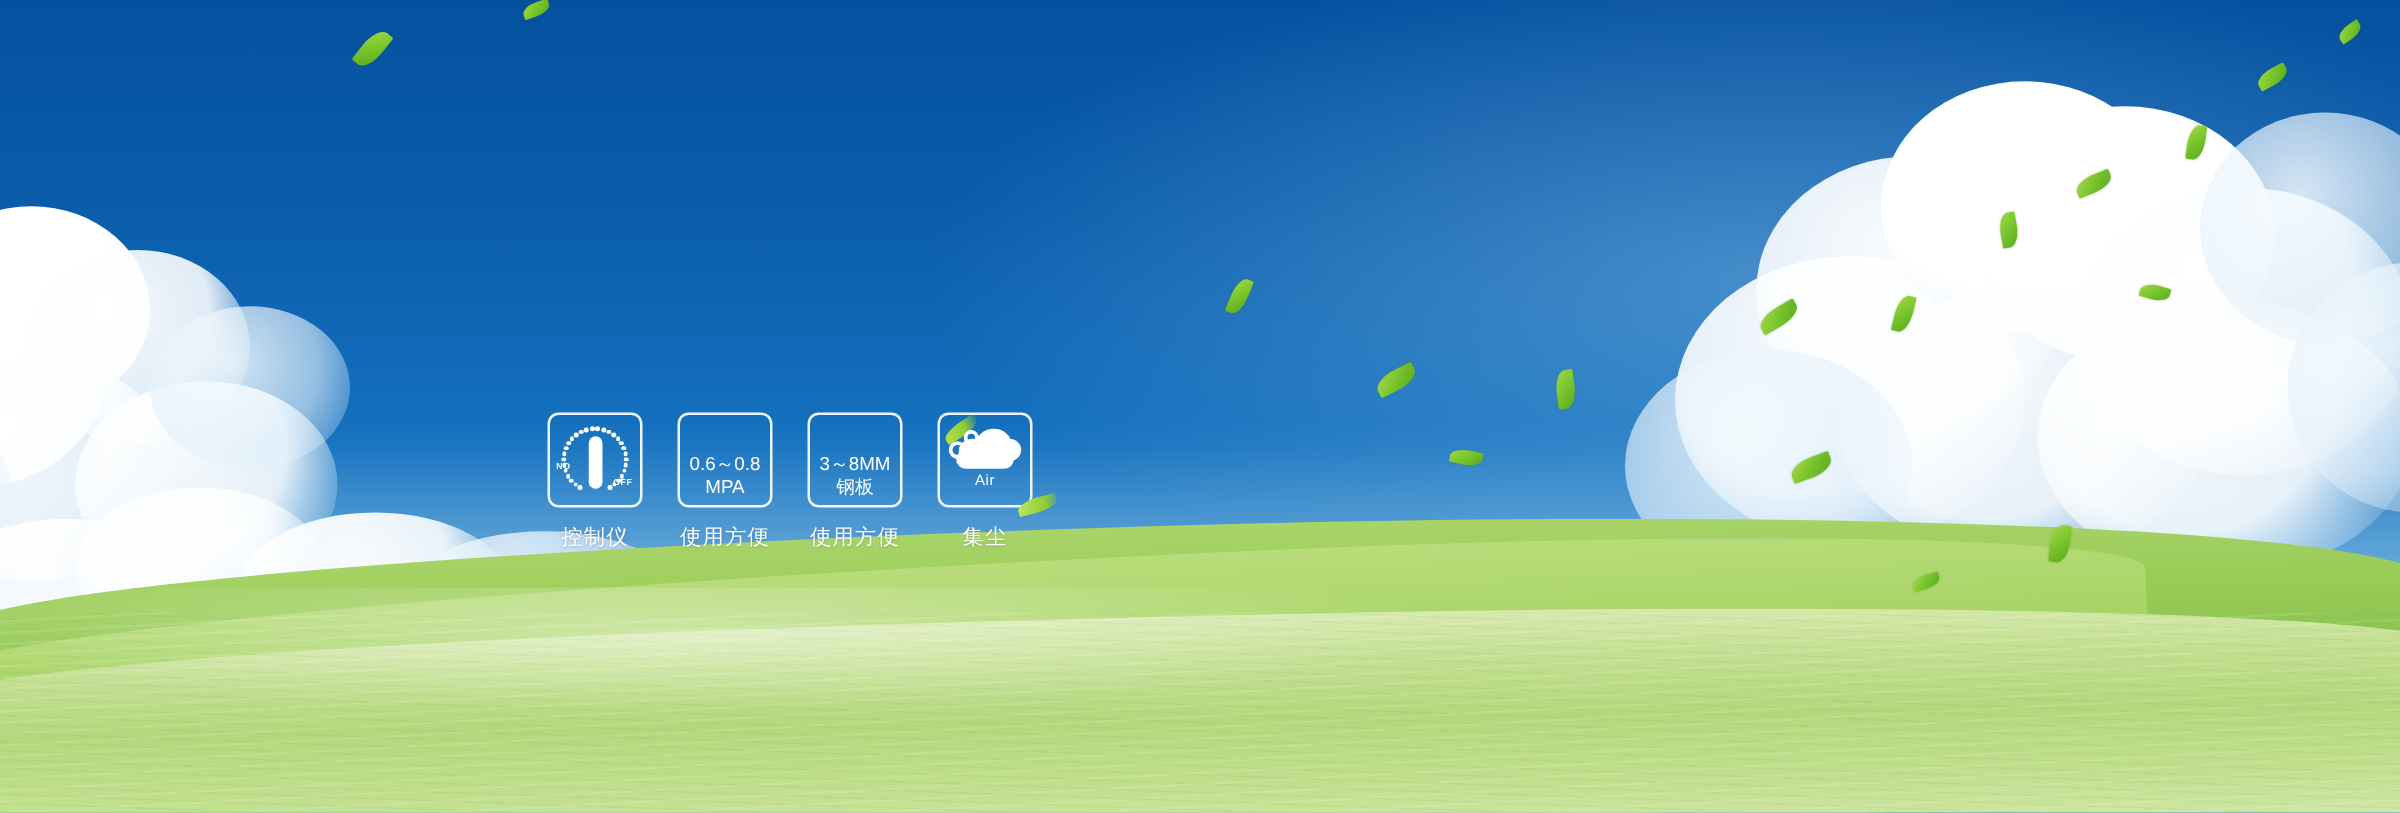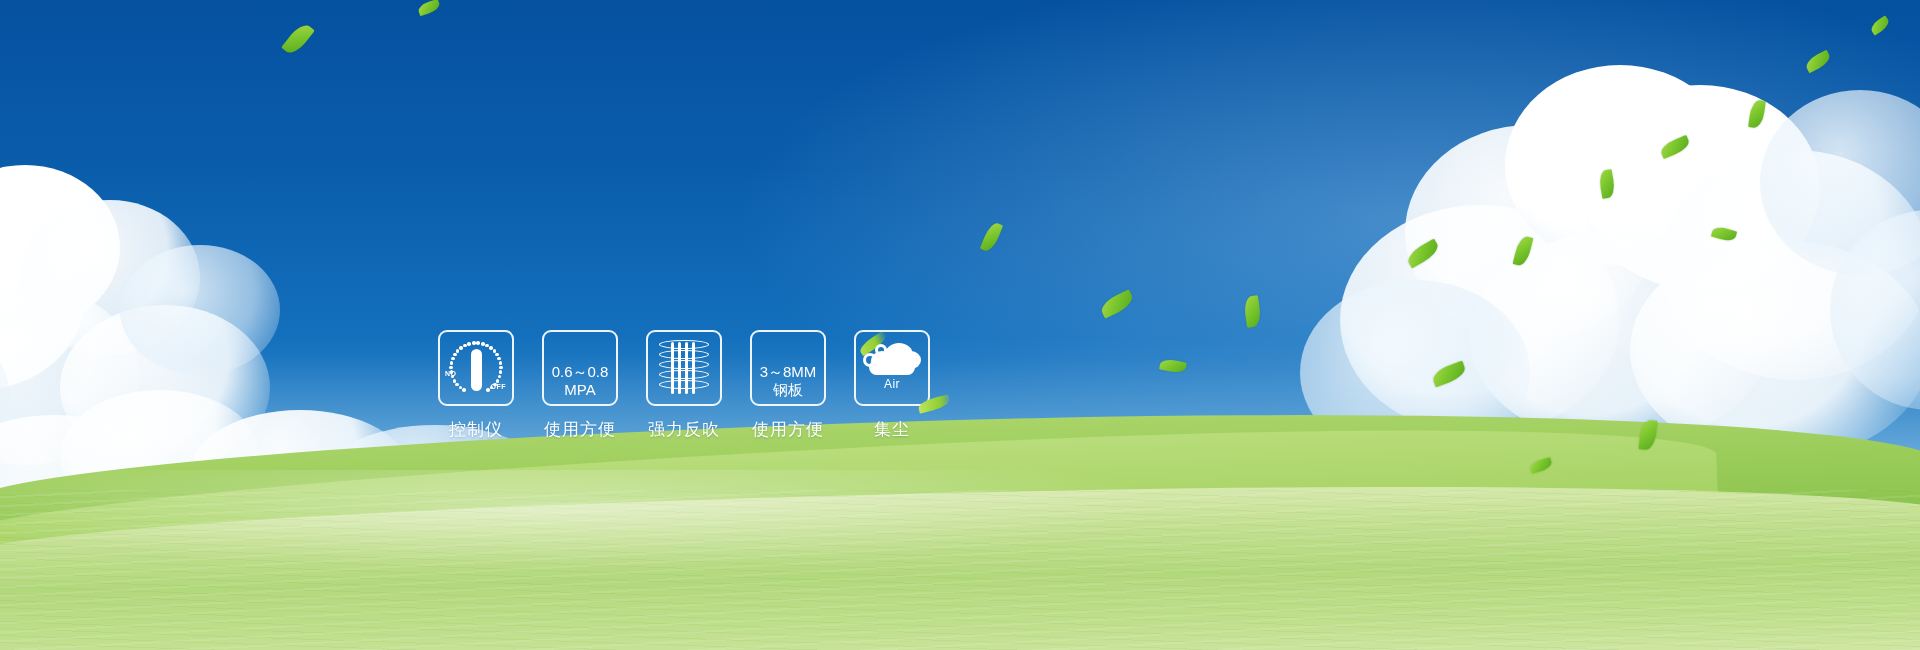--- a/index.html
+++ b/index.html
@@ -289,36 +289,20 @@
     <div class="feature">
       <div class="feat-box">
         <div class="feat-text">
           <div>0.6～0.8</div>
           <div>MPA</div>
         </div>
       </div>
       <div class="feat-label">使用方便</div>
     </div>
 
-    <div class="feature">
-      <div class="feat-box">
-        <div class="stack">
-          <div class="rod" style="left:12px;"></div>
-          <div class="rod" style="left:19px;"></div>
-          <div class="rod" style="left:26px;"></div>
-          <div class="rod" style="left:33px;"></div>
-          <div class="disc" style="top:0px;"></div>
-          <div class="disc" style="top:10px;"></div>
-          <div class="disc" style="top:20px;"></div>
-          <div class="disc" style="top:30px;"></div>
-          <div class="disc" style="top:40px;"></div>
-        </div>
-      </div>
-      <div class="feat-label">强力反吹</div>
-    </div>
 
     <div class="feature">
       <div class="feat-box">
         <div class="feat-text">
           <div>3～8MM</div>
           <div>钢板</div>
         </div>
       </div>
       <div class="feat-label">使用方便</div>
     </div>

